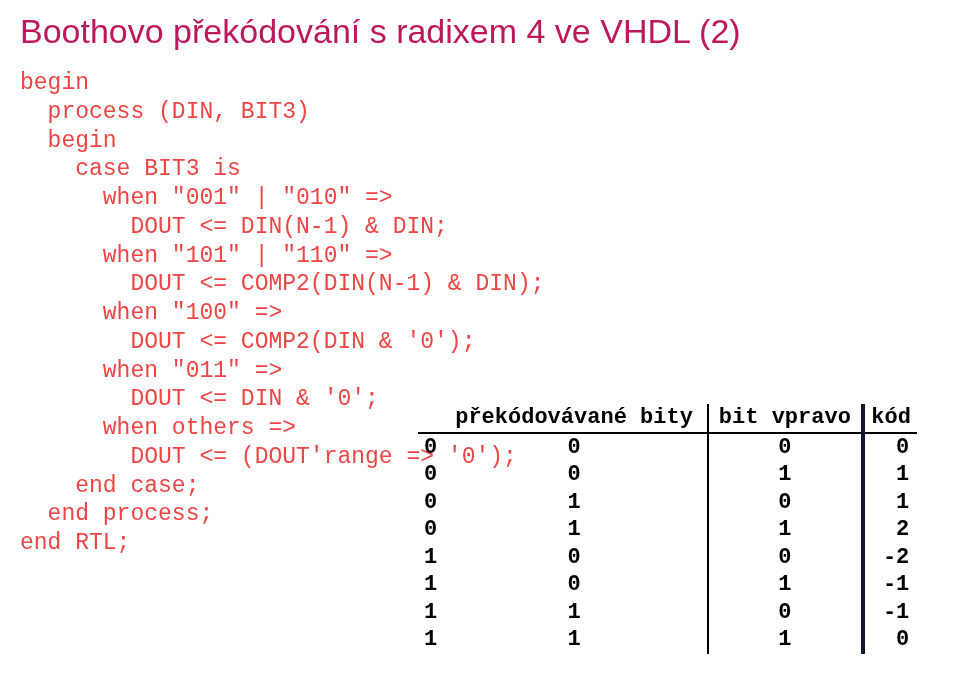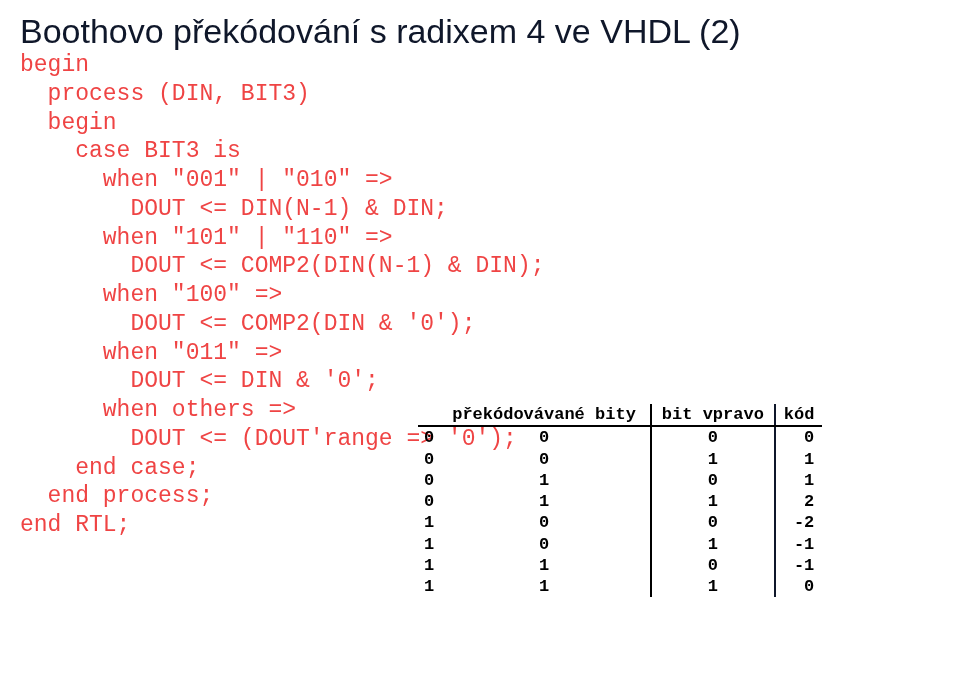--- a/index.html
+++ b/index.html
@@ -5,61 +5,62 @@
     * { margin: 0; padding: 0; box-sizing: border-box; }
     body {
       width: 960px;
       height: 680px;
       background: #fff;
       font-family: "Times New Roman", serif;
       padding: 12px 20px;
       position: relative;
     }
     .title {
-      color: #0f172a;
+      color: #be185d;
       font-family: Arial, Helvetica, sans-serif;
       font-size: 34px;
       font-weight: 400;
+      margin-bottom: 18px;
     }
     .code {
       font-family: "Courier New", monospace;
       font-size: 23px;
       line-height: 1.25;
       white-space: pre;
       color: #ef4444;
     }
     .table-wrap {
       position: absolute;
       left: 418px;
       top: 404px;
     }
     .tbl {
       font-family: "Courier New", monospace;
-      font-size: 17px;
+      font-size: 22px;
       font-weight: bold;
       border-collapse: collapse;
     }
     .tbl th, .tbl td {
       padding: 0 6px;
       text-align: center;
       line-height: 1.25;
     }
     .tbl th {
       border-bottom: 2px solid #000;
     }
     .tbl th.col2, .tbl td.col2 {
       border-right: 2px solid #000;
       padding-left: 4px;
       padding-right: 14px;
     }
     .tbl th.col1, .tbl td.col1 {
       padding-right: 14px;
     }
     .tbl th.col3, .tbl td.col3 {
-      border-right: 2px solid #0f172a;
+      border-right: 4px solid #0f172a;
       padding-left: 10px;
       padding-right: 10px;
     }
     .tbl td.col4 {
       text-align: right;
       padding-left: 18px;
       padding-right: 8px;
     }
   </style>
 </head>

